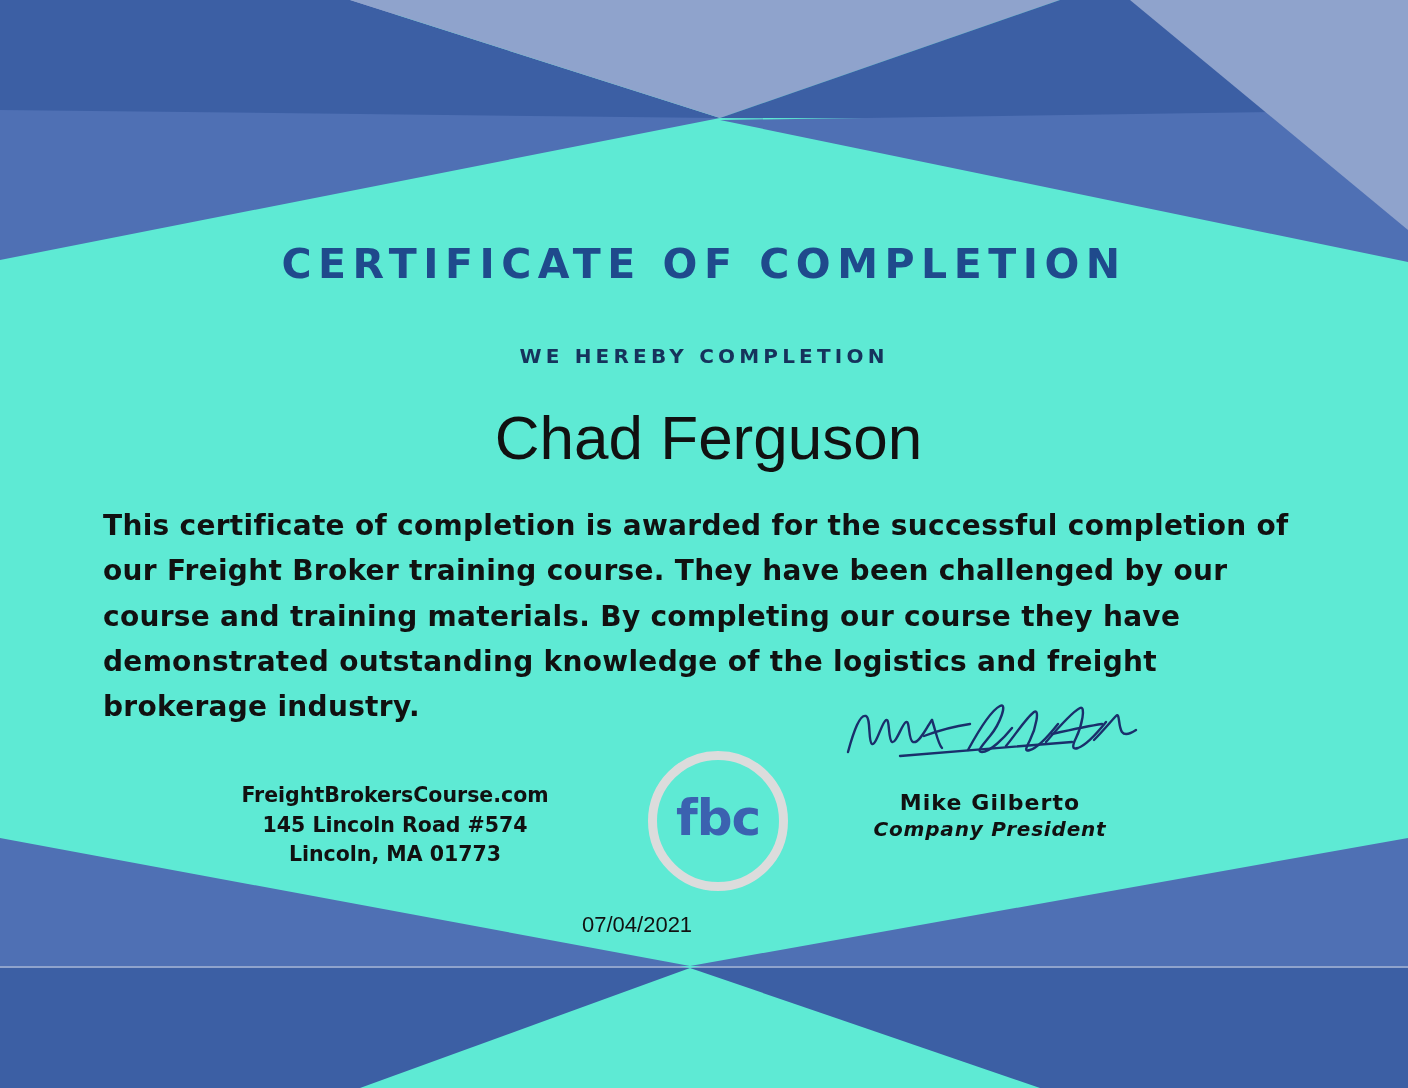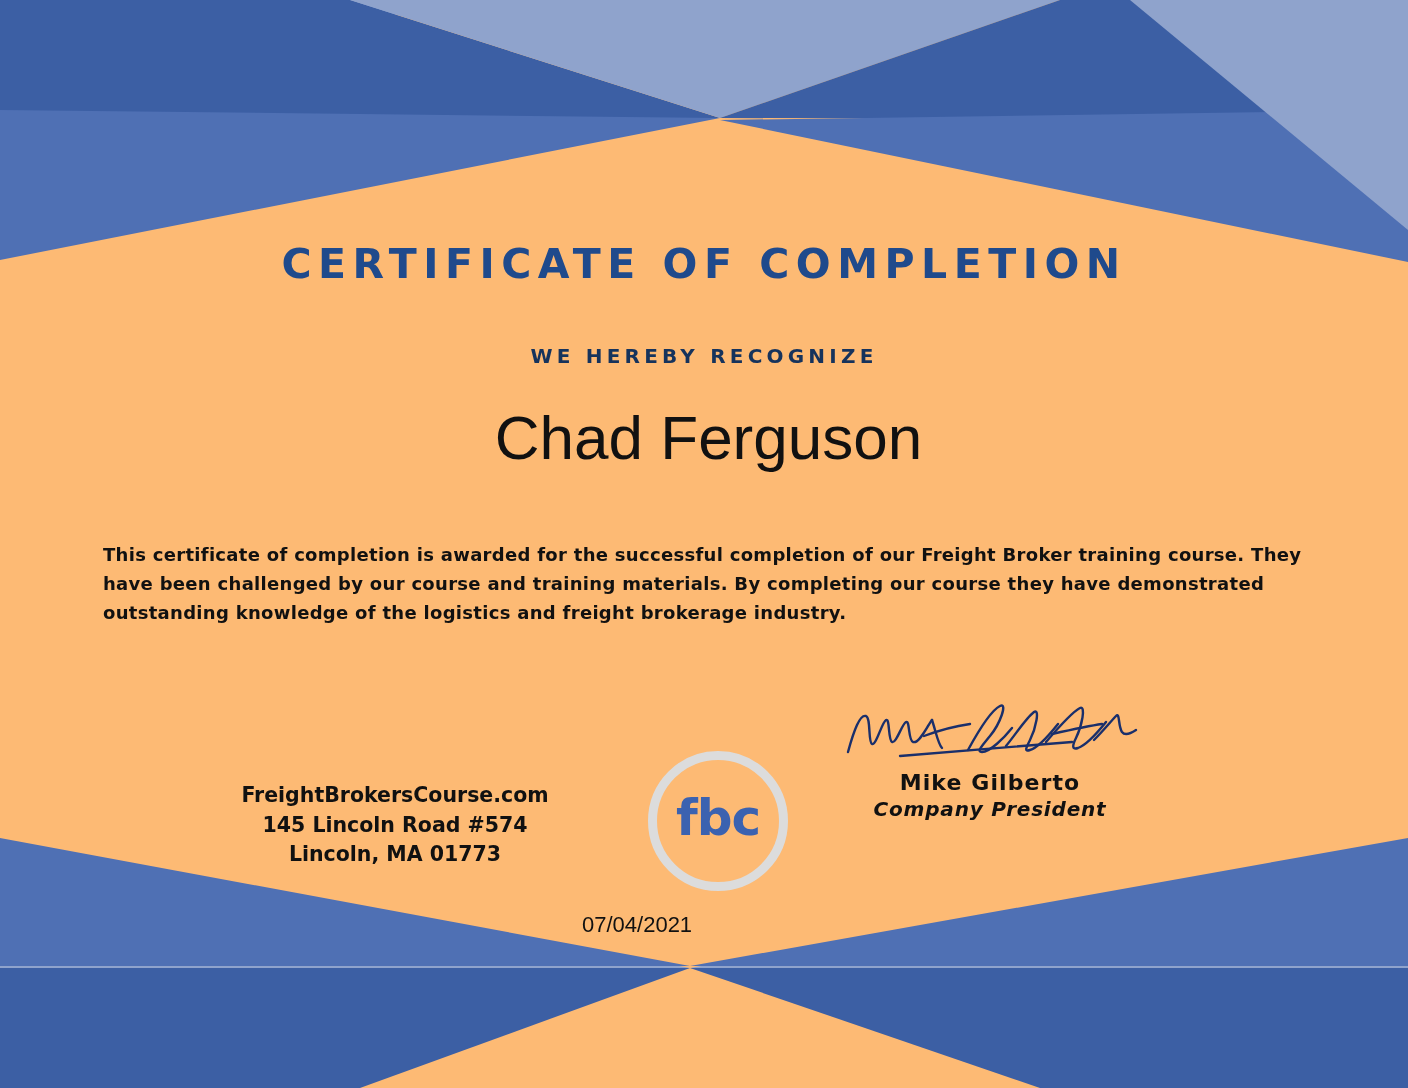--- a/index.html
+++ b/index.html
@@ -5,21 +5,21 @@
   html, body {
     margin: 0;
     padding: 0;
     background: #ffffff;
   }
   .certificate {
     position: relative;
     width: 1408px;
     height: 1088px;
     overflow: hidden;
-    background: #fdba74;
+    background: #5eead4;
     font-family: "DejaVu Sans", sans-serif;
   }
 
   
   .deco {
     position: absolute;
     inset: 0;
     width: 1408px;
     height: 1088px;
     pointer-events: none;
@@ -66,24 +66,24 @@
     text-align: center;
     font-size: 62px;
     font-weight: normal;
     color: #111111;
     font-family: "Liberation Sans", sans-serif;
     padding-left: 9px;
   }
 
   .body-text {
     position: absolute;
-    top: 540px;
+    top: 503px;
     left: 103px;
     width: 1202px;
-    font-size: 18px;
+    font-size: 28px;
     font-weight: bold;
     line-height: 1.62;
     letter-spacing: 0.3px;
     color: #111111;
   }
 
   .address {
     position: absolute;
     top: 765px;
     left: 150px;
@@ -129,21 +129,21 @@
   
   .sig-wrap {
     position: absolute;
     top: 690px;
     left: 820px;
     width: 340px;
     text-align: center;
   }
   .sig-svg { display: block; margin: 0 auto; }
   .sig-name {
-    margin-top: 0;
+    margin-top: 20px;
     font-size: 22px;
     font-weight: bold;
     letter-spacing: 1.1px;
     color: #111111;
   }
   .sig-role {
     margin-top: 2px;
     font-size: 20px;
     font-weight: bold;
     font-style: italic;
@@ -184,21 +184,21 @@
 
     <polygon points="690,968 1408,840 1408,1088" fill="#8FA3CC"></polygon>
     <polygon points="690,968 1408,968 1408,1088 1040,1088" fill="#3C5FA4"></polygon>
     <polygon points="690,966 1408,838 1408,966" fill="#4F70B4"></polygon>
   </svg>
 
   <div class="content">
 
     <div class="title">CERTIFICATE OF COMPLETION</div>
 
-    <div class="recognize">WE HEREBY RECOGNIZE</div>
+    <div class="recognize">WE HEREBY COMPLETION</div>
 
     <div class="recipient">Chad Ferguson</div>
 
     <div class="body-text">This certificate of completion is awarded for the successful completion of our Freight Broker training course. They have been challenged by our course and training materials. By completing our course they have demonstrated outstanding knowledge of the logistics and freight brokerage industry.</div>
 
     <div class="address">
       <div>FreightBrokersCourse.com</div>
       <div>145 Lincoln Road #574</div>
       <div>Lincoln, MA 01773</div>
     </div>

